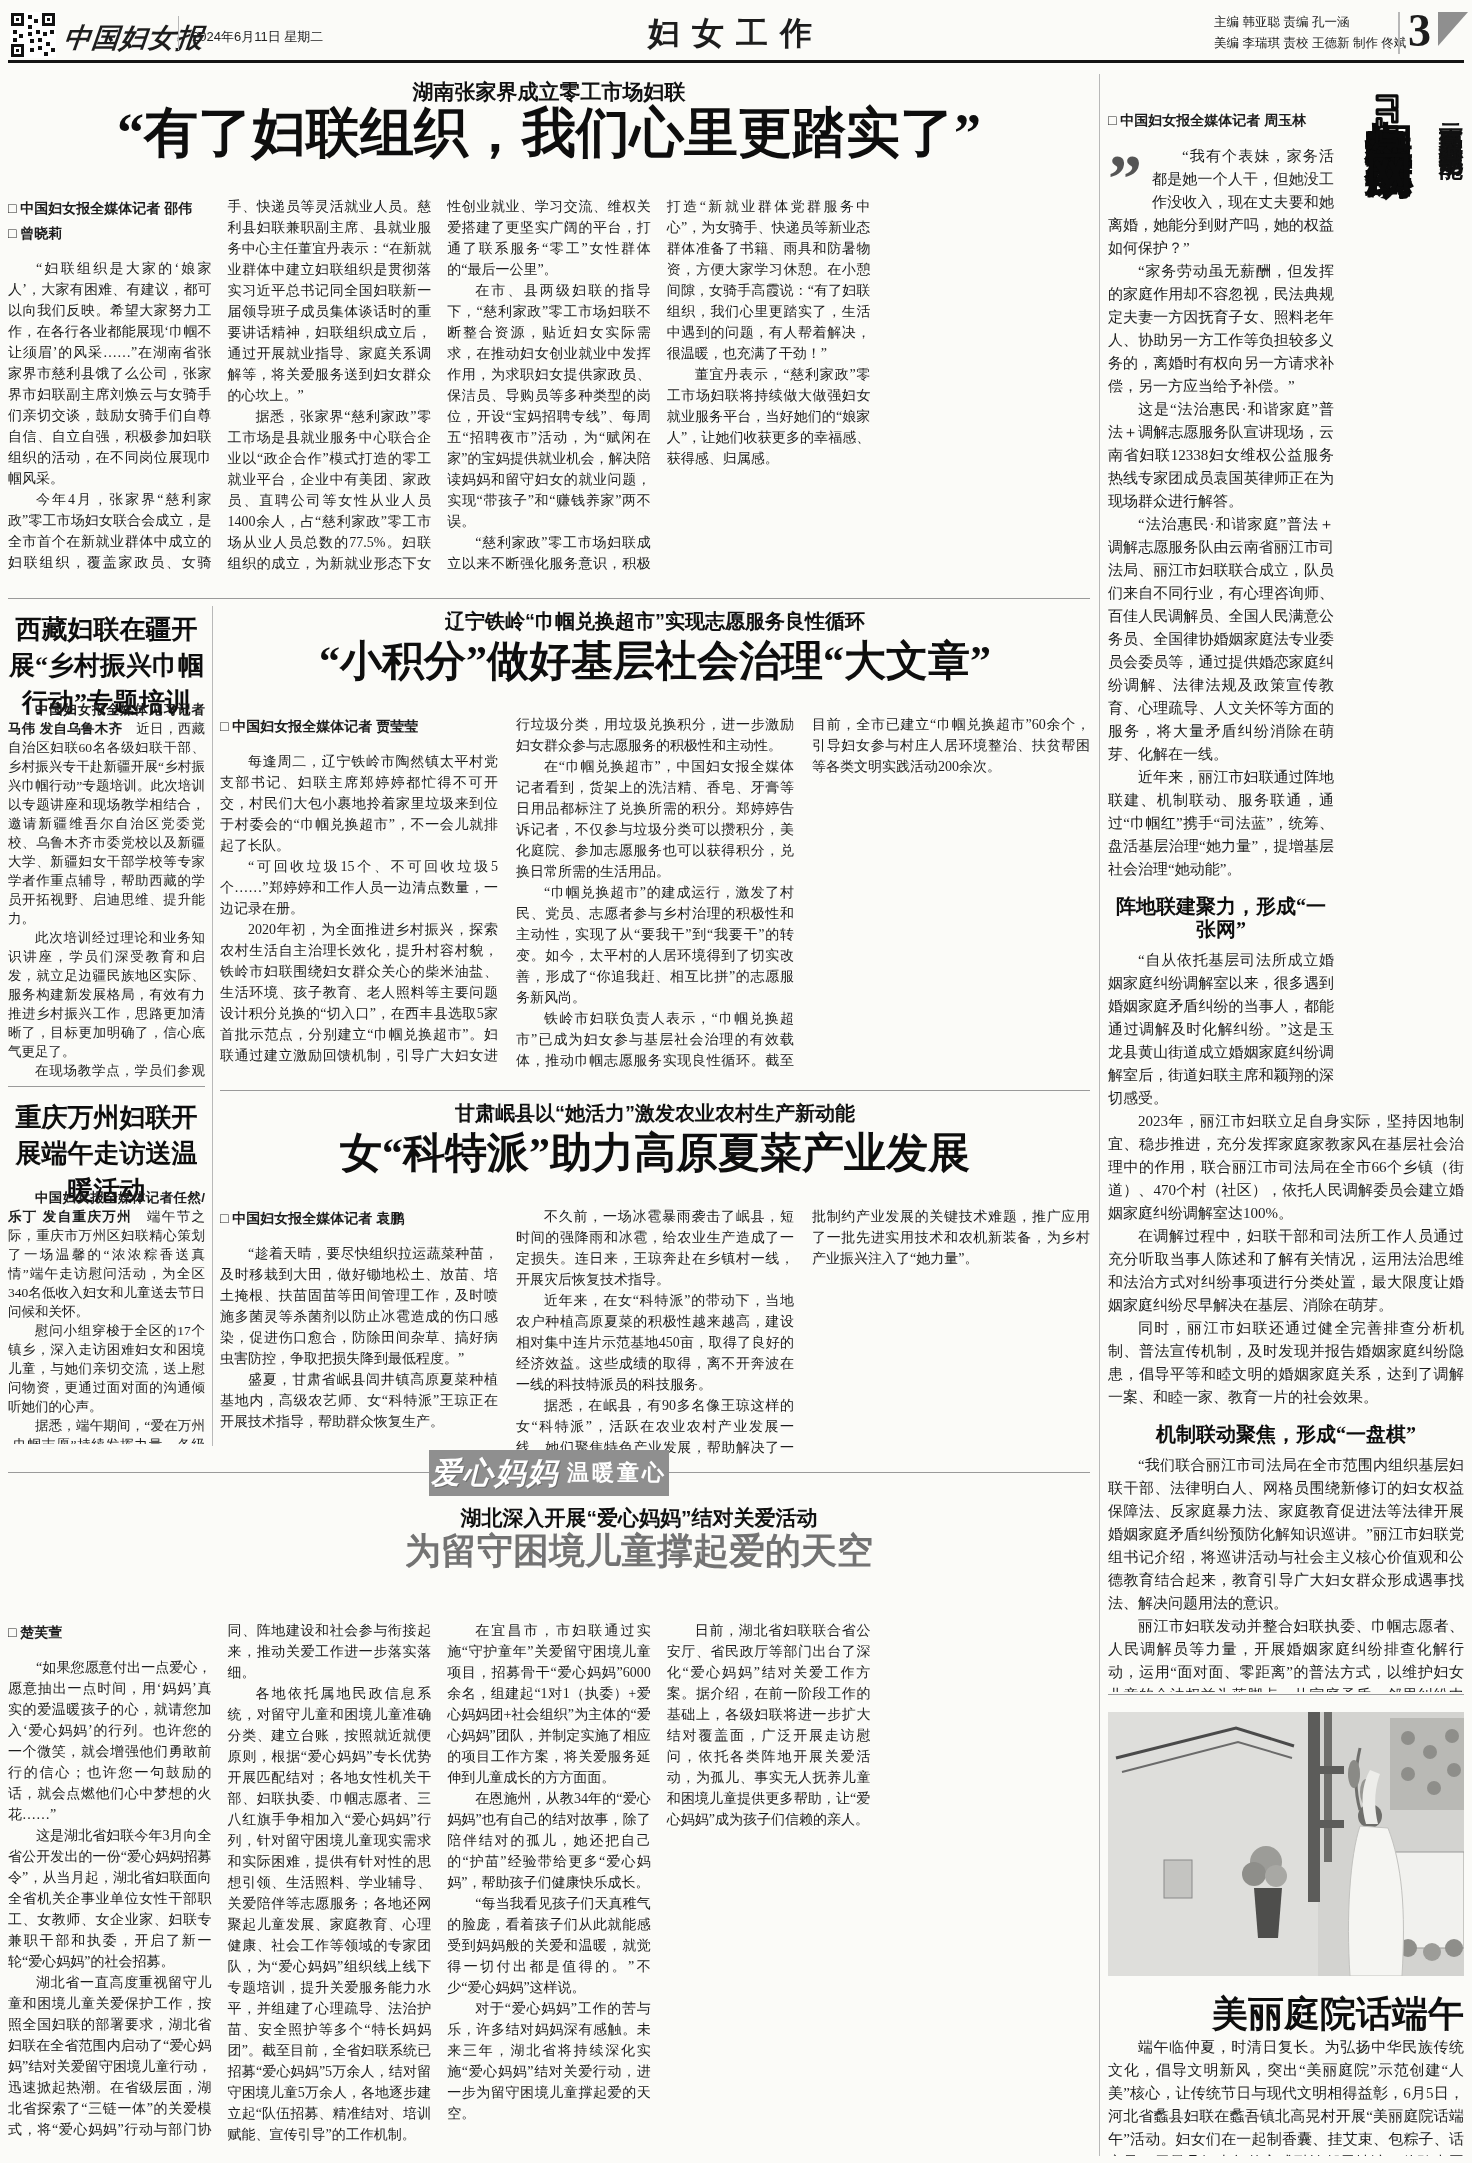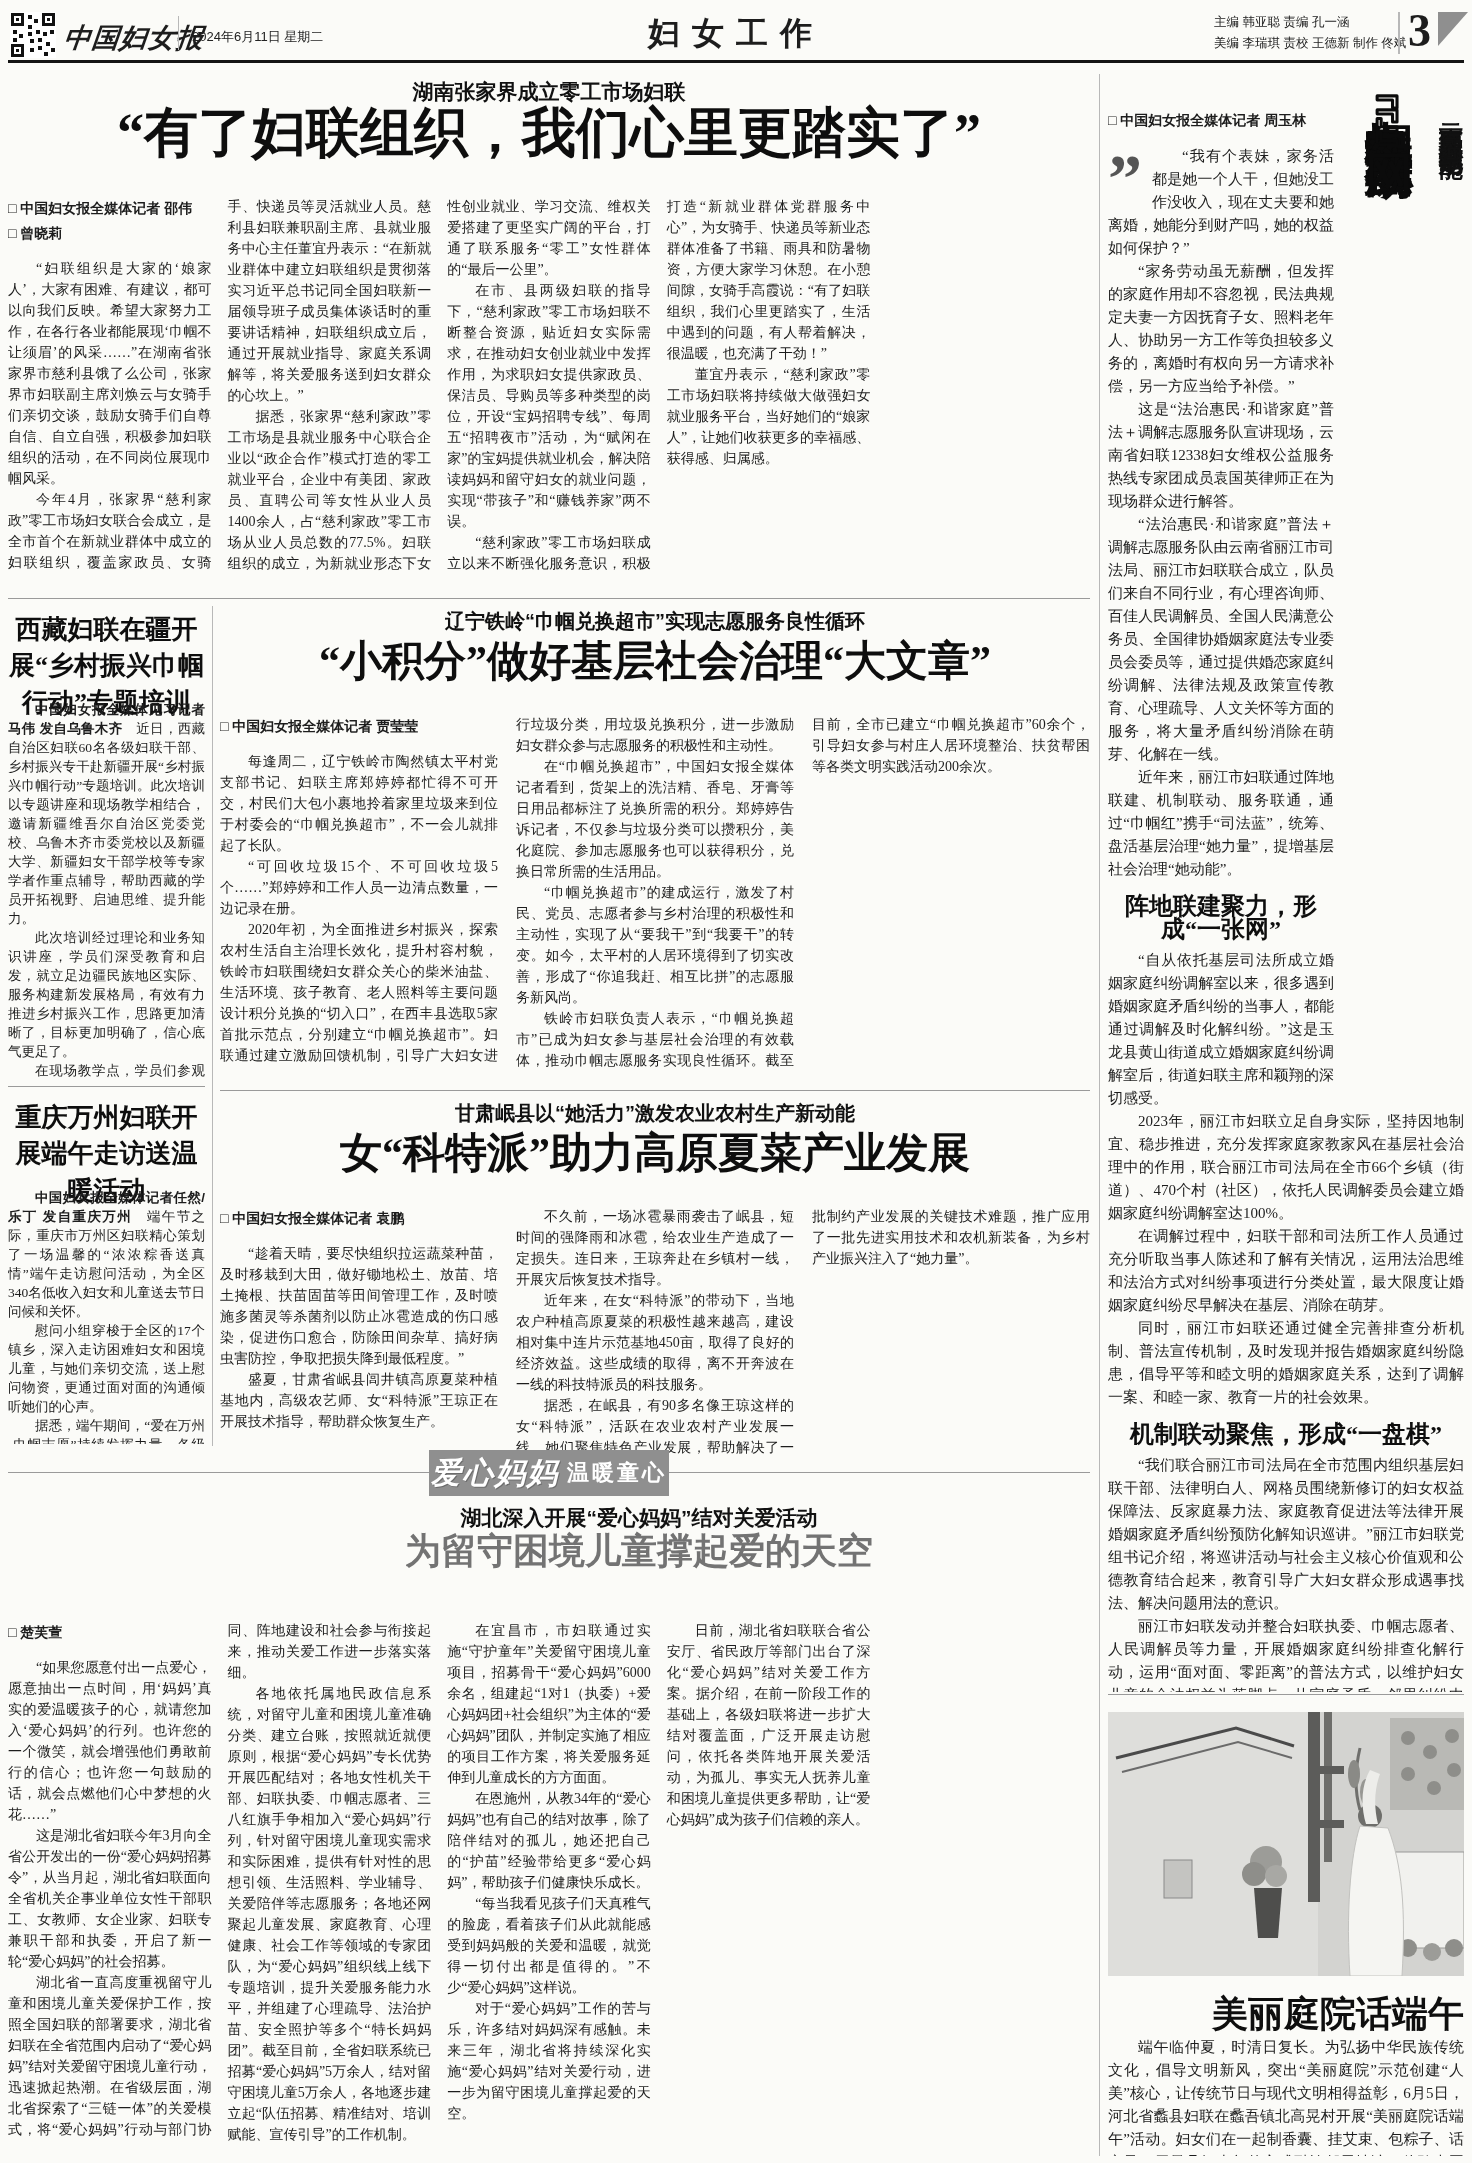--- a/index.html
+++ b/index.html
@@ -19,21 +19,21 @@
   .page-tri{width:0;height:0;border-left:30px solid #8f8f8f;border-bottom:34px solid transparent;}
 
   
   .kicker{font-family:"Liberation Sans",sans-serif;font-weight:700;font-size:20px;text-align:center;color:#111;}
   .kicker-lg{font-size:21px;}
   .headline-xl{font-weight:900;font-size:54px;line-height:1.1;text-align:center;letter-spacing:0;color:#0e0e0e;}
   .headline-lg{font-weight:900;font-size:42px;line-height:1.1;text-align:center;color:#0e0e0e;}
   .headline-hb{font-weight:900;font-size:36px;line-height:1.1;text-align:center;color:#737373;}
   .headline-sm{font-weight:800;font-size:26px;line-height:1.4;text-align:center;color:#0e0e0e;}
   .headline-ct{font-weight:900;font-size:36px;text-align:right;color:#0e0e0e;}
-  .subhead{font-weight:800;font-size:24px;text-align:center;margin:14px 0 8px 0;color:#0e0e0e;}
+  .subhead{font-weight:800;font-size:20px;text-align:center;margin:14px 0 8px 0;color:#0e0e0e;}
 
   
   .byline{font-family:"Liberation Sans",sans-serif;font-weight:700;font-size:14px;line-height:1.8;margin:0 0 12px 0;}
   .flow{text-align:justify;}
   .flow p{margin:0;text-indent:2em;}
   .b14{font-size:14px;line-height:21px;}
   .b135{font-size:13.5px;line-height:19px;}
   .b15{font-size:15px;line-height:23px;}
   .cols5{columns:5;column-gap:16px;column-fill:auto;overflow:hidden;}
   .cols3{columns:3;column-gap:18px;column-fill:auto;overflow:hidden;}

